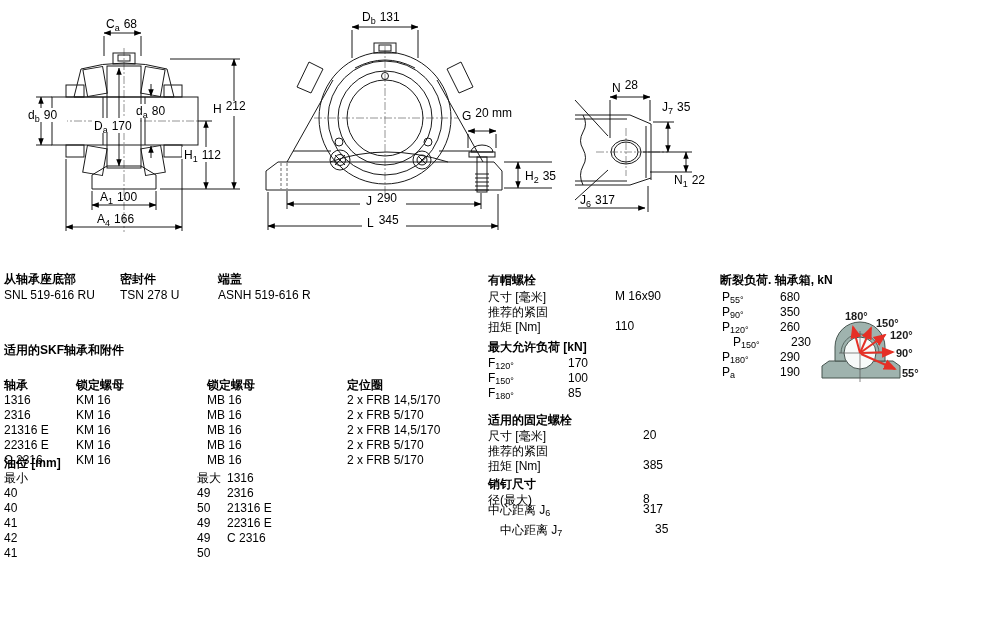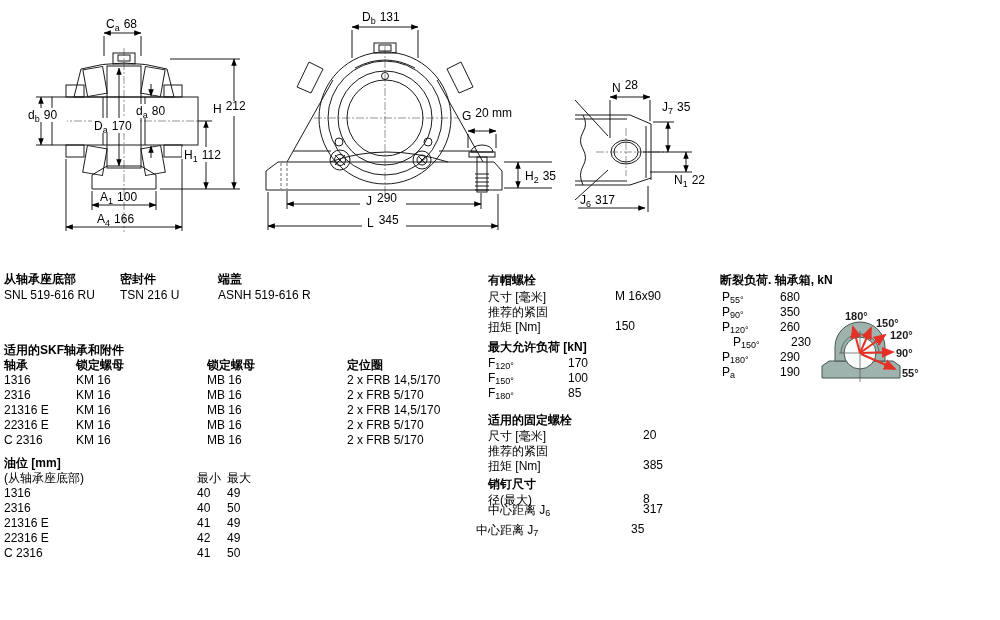--- a/index.html
+++ b/index.html
@@ -5,21 +5,21 @@
   html,body{margin:0;padding:0;}
   body{width:1000px;height:620px;position:relative;background:#ffffff;color:#000;
        font-family:"Liberation Sans",sans-serif;overflow:hidden;}
   .abs{position:absolute;}
   .t{font-size:12px;line-height:15px;white-space:nowrap;}
   .b{font-weight:bold;}
   .sub{font-size:9px;position:relative;top:2px;}
   .row{position:absolute;width:240px;font-size:12px;white-space:nowrap;}
   .row .v{position:absolute;top:0;}
   .grid-desig{display:grid;grid-template-columns:116px 98px auto;font-size:12px;line-height:16px;white-space:nowrap;}
-  .grid-bear{display:grid;grid-template-columns:72px 131px 140px auto;font-size:12px;line-height:15px;white-space:nowrap;}
+  .grid-bear{display:grid;grid-template-columns:72px 131px 140px auto;font-size:12px;line-height:15px;white-space:nowrap;margin-top:20px;}
   .grid-oil{display:grid;grid-template-columns:193px 30px auto;font-size:12px;line-height:15px;white-space:nowrap;}
   svg{overflow:visible;}
   svg text{font-family:"Liberation Sans",sans-serif;font-size:12px;fill:#000;}
   svg .dsub{font-size:9px;}
   .ln{stroke:#1a1a1a;stroke-width:1;fill:none;}
   .cl{stroke:#7a7a7a;stroke-width:0.8;fill:none;stroke-dasharray:8 2 2 2;}
   .dl{stroke:#000;stroke-width:0.9;fill:none;}
   .dsh{stroke:#444;stroke-width:0.8;fill:none;stroke-dasharray:3 2;}
   .bg{fill:#fff;stroke:none;}
   .angl{font-size:11px;font-weight:bold;fill:#1c1c1c;}
@@ -255,21 +255,21 @@
     <text class="angl" x="896" y="357">90°</text>
     <text class="angl" x="902" y="377">55°</text>
   </g>
 </svg>
 
 <div class="abs grid-desig" style="left:4px;top:271px">
   <span class="b">从轴承座底部</span>
   <span class="b">密封件</span>
   <span class="b">端盖</span>
   <span>SNL 519-616 RU</span>
-  <span>TSN 216 U</span>
+  <span>TSN 278 U</span>
   <span>ASNH 519-616 R</span>
 </div>
 
 <div class="abs t b" style="left:4px;top:343px">适用的SKF轴承和附件</div>
 <div class="abs grid-bear" style="left:4px;top:358px">
   <span class="b">轴承</span>
   <span class="b">锁定螺母</span>
   <span class="b">锁定螺母</span>
   <span class="b">定位圈</span>
   <span>1316</span>
@@ -289,21 +289,20 @@
   <span>MB 16</span>
   <span>2 x FRB 5/170</span>
   <span>C 2316</span>
   <span>KM 16</span>
   <span>MB 16</span>
   <span>2 x FRB 5/170</span>
 </div>
 
 <div class="abs t b" style="left:4px;top:456px">油位 [mm]</div>
 <div class="abs grid-oil" style="left:4px;top:471px">
-  <span>(从轴承座底部)</span>
   <span>最小</span>
   <span>最大</span>
   <span>1316</span>
   <span>40</span>
   <span>49</span>
   <span>2316</span>
   <span>40</span>
   <span>50</span>
   <span>21316 E</span>
   <span>41</span>
@@ -317,21 +316,21 @@
 </div>
 
 <div class="row b" style="left:488px;top:272px">有帽螺栓</div>
 <div class="row" style="left:488px;top:289px">
   <span>尺寸 [毫米]</span>
   <span class="v" style="left:127px">M 16x90</span>
 </div>
 <div class="row" style="left:488px;top:304px">推荐的紧固</div>
 <div class="row" style="left:488px;top:319px">
   <span>扭矩 [Nm]</span>
-  <span class="v" style="left:127px">150</span>
+  <span class="v" style="left:127px">110</span>
 </div>
 <div class="row b" style="left:488px;top:339px">最大允许负荷 [kN]</div>
 <div class="row" style="left:488px;top:356px">
   <span>F</span><span class="sub">120°</span>
   <span class="v" style="left:80px">170</span>
 </div>
 <div class="row" style="left:488px;top:371px">
   <span>F</span><span class="sub">150°</span>
   <span class="v" style="left:80px">100</span>
 </div>
@@ -353,21 +352,21 @@
 
 <div class="row b" style="left:488px;top:476px">销钉尺寸</div>
 <div class="row" style="left:488px;top:492px">
   <span>径(最大)</span><span class="sub"></span>
   <span class="v" style="left:155px">8</span>
 </div>
 <div class="row" style="left:488px;top:502px">
   <span>中心距离 J</span><span class="sub">6</span>
   <span class="v" style="left:155px">317</span>
 </div>
-<div class="row" style="left:476px;top:522px">
+<div class="row" style="left:500px;top:522px">
   <span>中心距离 J</span><span class="sub">7</span>
   <span class="v" style="left:155px">35</span>
 </div>
 
 <div class="row b" style="left:720px;top:272px;width:210px">断裂负荷.  轴承箱, kN</div>
 <div class="row" style="left:722px;top:290px">
   <span>P</span><span class="sub">55°</span>
   <span class="v" style="left:58px">680</span>
 </div>
 <div class="row" style="left:722px;top:305px">

